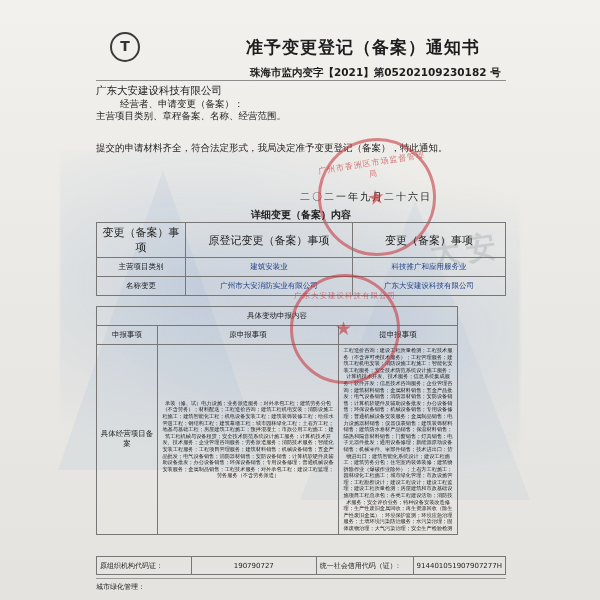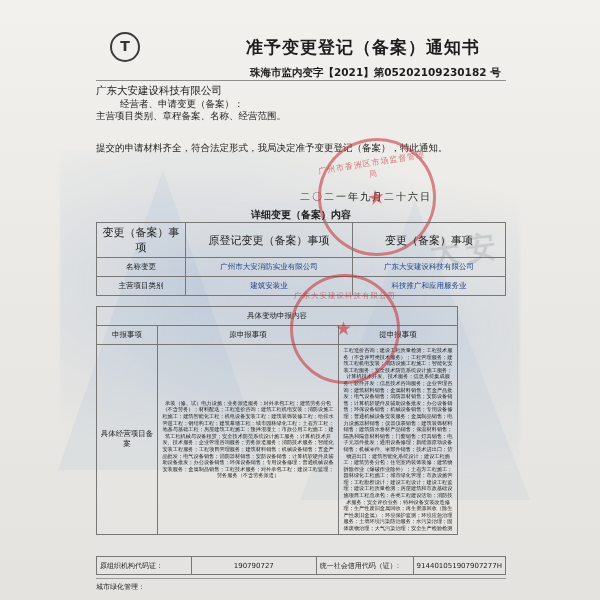--- a/index.html
+++ b/index.html
@@ -131,28 +131,28 @@
     <div class="sectitle">详细变更（备案）内容</div>
 
     <table class="t t1">
       <tbody>
           <tr class="hrow">
         <td style="width:82px;">变更（备案）事项</td>
         <td style="width:160px;">原登记变更（备案）事项</td>
         <td>变更（备案）事项</td>
       </tr>
       <tr>
+        <td>主营项目类别</td>
+        <td class="blue">建筑安装业</td>
+        <td class="blue">科技推广和应用服务业</td>
+      </tr>
+      <tr>
         <td>名称变更</td>
         <td class="blue">广州市大安消防实业有限公司</td>
         <td class="blue">广东大安建设科技有限公司</td>
-      </tr>
-      <tr>
-        <td>主营项目类别</td>
-        <td class="blue">建筑安装业</td>
-        <td class="blue">科技推广和应用服务业</td>
       </tr>
     </tbody>
       </table>
 
     <table class="t t2">
       <tbody>
           <tr>
         <td colspan="3">具体变动申报内容</td>
       </tr>
       <tr>

